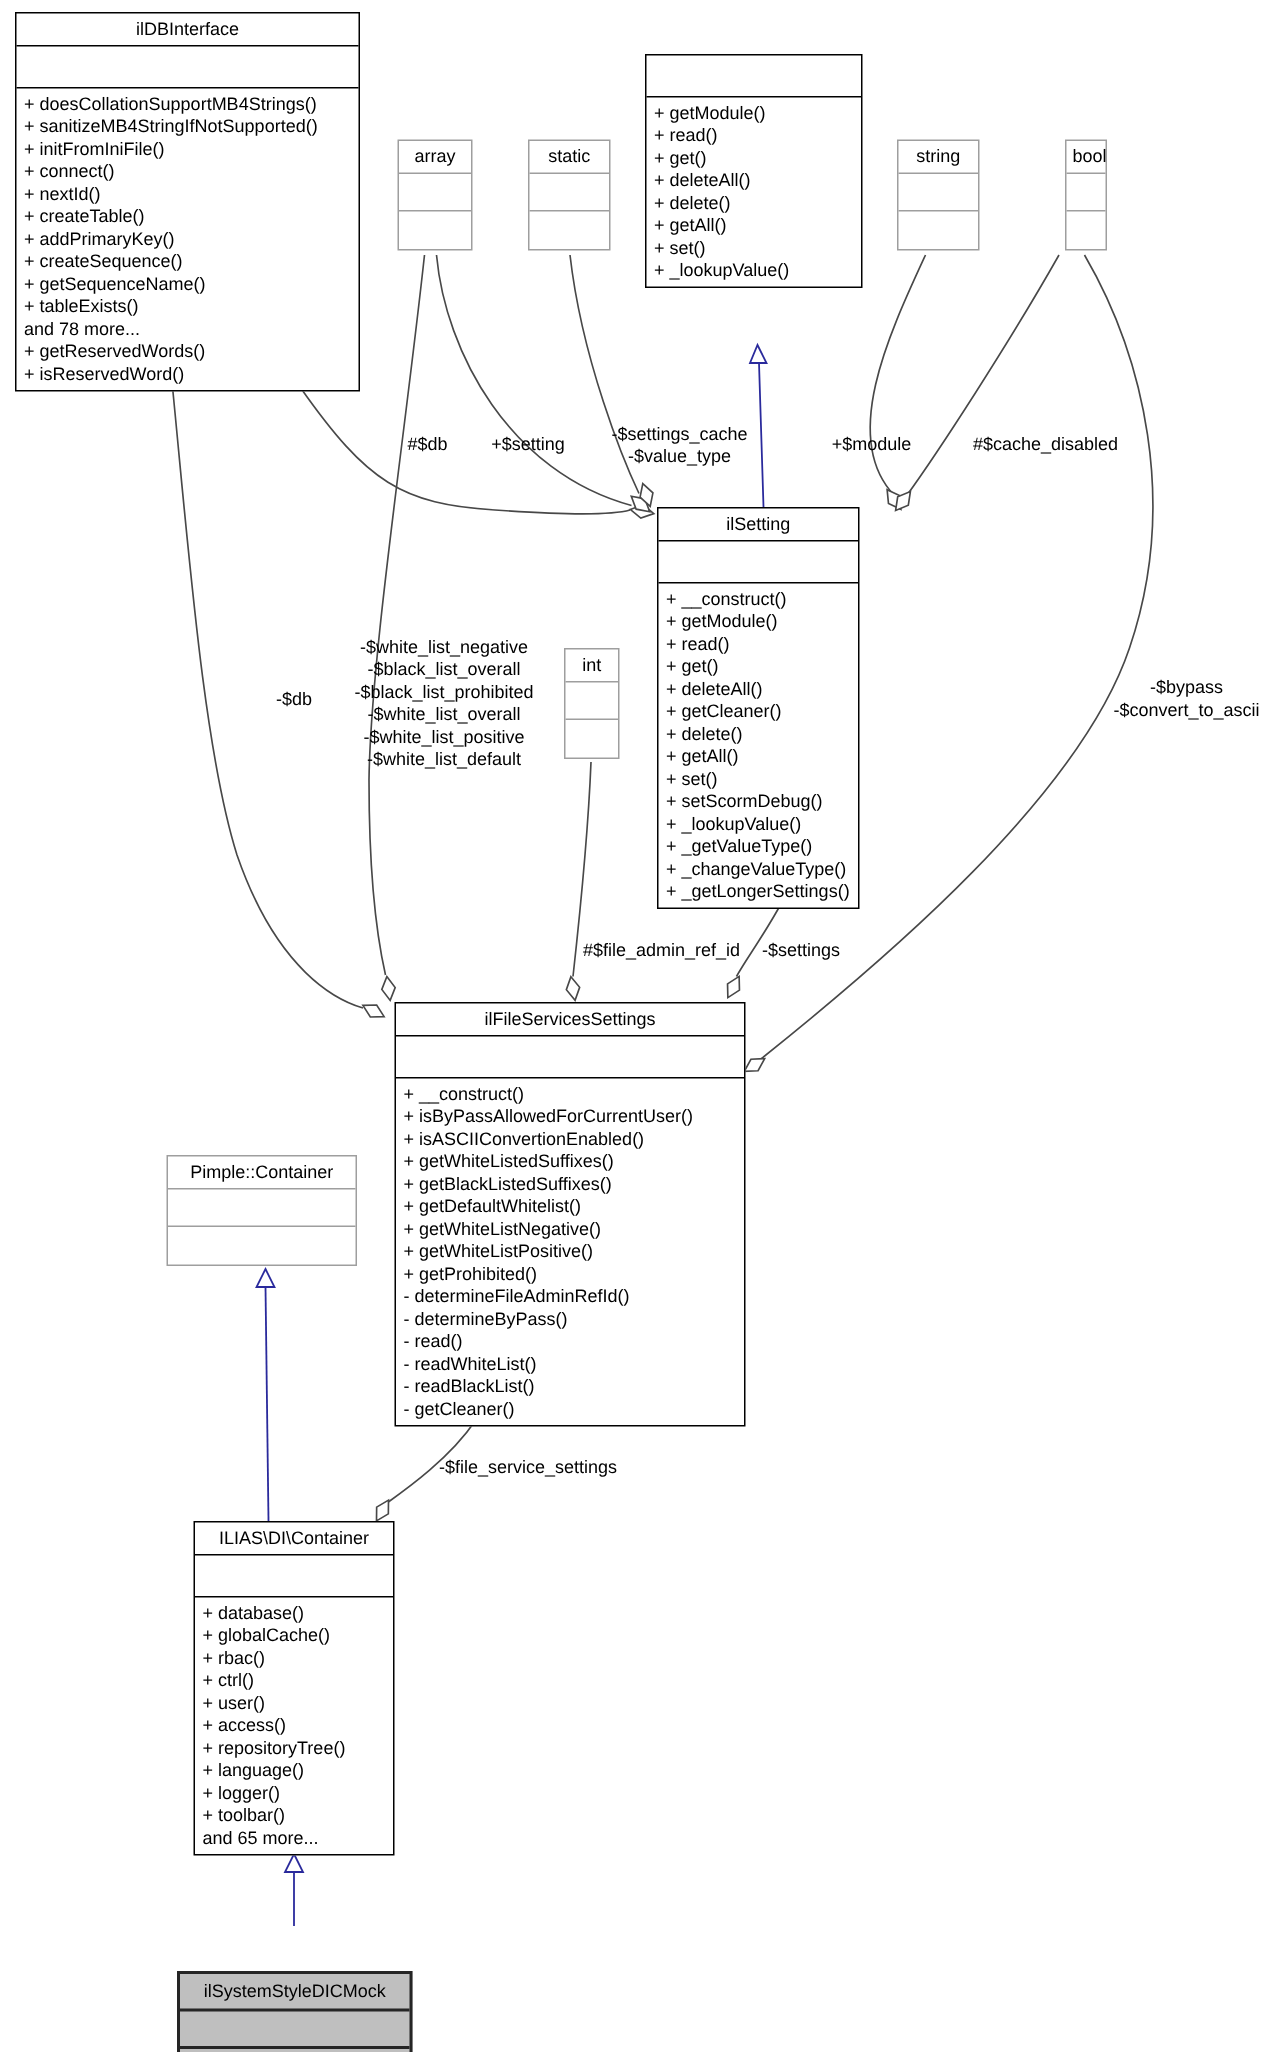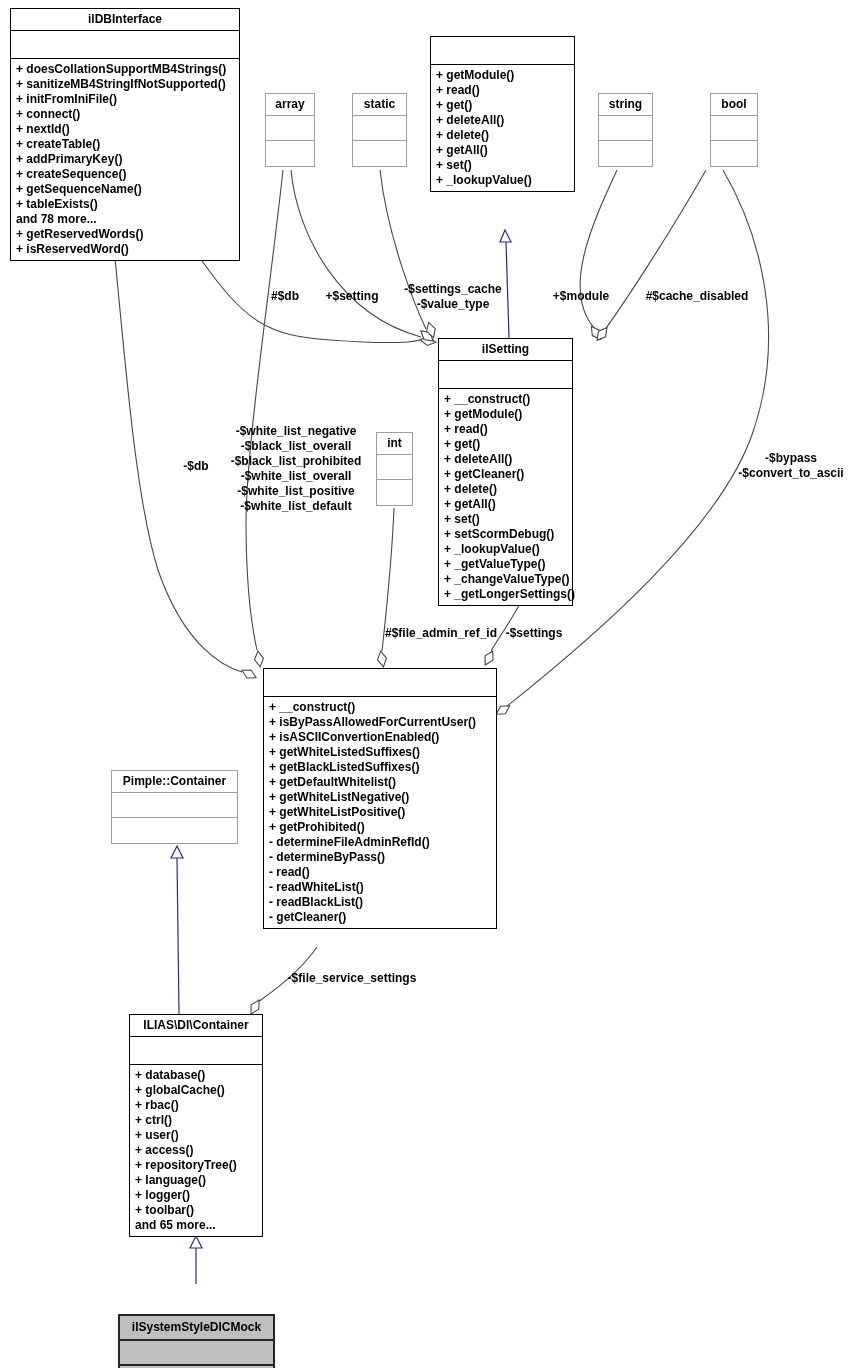--- a/index.html
+++ b/index.html
@@ -1,17 +1,17 @@
 <!DOCTYPE html>
 <html><head>
 <meta charset="utf-8">
 <style>
   html,body{margin:0;padding:0;background:#fff;}
   #canvas{position:relative;width:855px;height:1368px;background:#fff;overflow:hidden;
-          font-family:"Liberation Sans",sans-serif;font-weight:bold;}
+          font-family:"Liberation Sans",sans-serif;}
   svg.edges{position:absolute;left:0;top:0;z-index:0;}
   .uml-class{position:absolute;z-index:1;background:#fff;border:1px solid #000;
              font-size:12px;color:#000;box-sizing:border-box;}
   .uml-class .title{text-align:center;padding:3px 4px;border-bottom:1px solid #000;
                     white-space:pre-line;line-height:15px;}
   .uml-class .attrs{height:27px;border-bottom:1px solid #000;}
   .uml-class .methods{padding:3px 5px;line-height:15px;white-space:nowrap;}
   .type-box{border-color:#9e9e9e;}
   .type-box .title{border-color:#9e9e9e;}
   .type-box .cell{height:25px;border-bottom:1px solid #9e9e9e;box-sizing:border-box;}
@@ -111,21 +111,21 @@
     <div class="cell"></div>
     <div class="cell"></div>
   </div>
 
   <div class="uml-class type-box" style="left:598px;top:93px;width:55px;">
     <div class="title">string</div>
     <div class="cell"></div>
     <div class="cell"></div>
   </div>
 
-  <div class="uml-class type-box" style="left:710px;top:93px;width:48px;">
+  <div class="uml-class type-box" style="left:710px;top:93px;width:28px;">
     <div class="title">bool</div>
     <div class="cell"></div>
     <div class="cell"></div>
   </div>
 
   <div class="uml-class" style="left:438px;top:338px;width:135px;">
     <div class="title">ilSetting</div>
     <div class="attrs"></div>
     <div class="methods">
         <div>+ __construct()</div>
@@ -145,20 +145,21 @@
       </div>
   </div>
 
   <div class="uml-class type-box" style="left:376px;top:432px;width:37px;">
     <div class="title">int</div>
     <div class="cell"></div>
     <div class="cell"></div>
   </div>
 
   <div class="uml-class" style="left:263px;top:668px;width:234px;">
+    <div class="title">ilFileServicesSettings</div>
     <div class="attrs"></div>
     <div class="methods">
         <div>+ __construct()</div>
         <div>+ isByPassAllowedForCurrentUser()</div>
         <div>+ isASCIIConvertionEnabled()</div>
         <div>+ getWhiteListedSuffixes()</div>
         <div>+ getBlackListedSuffixes()</div>
         <div>+ getDefaultWhitelist()</div>
         <div>+ getWhiteListNegative()</div>
         <div>+ getWhiteListPositive()</div>

